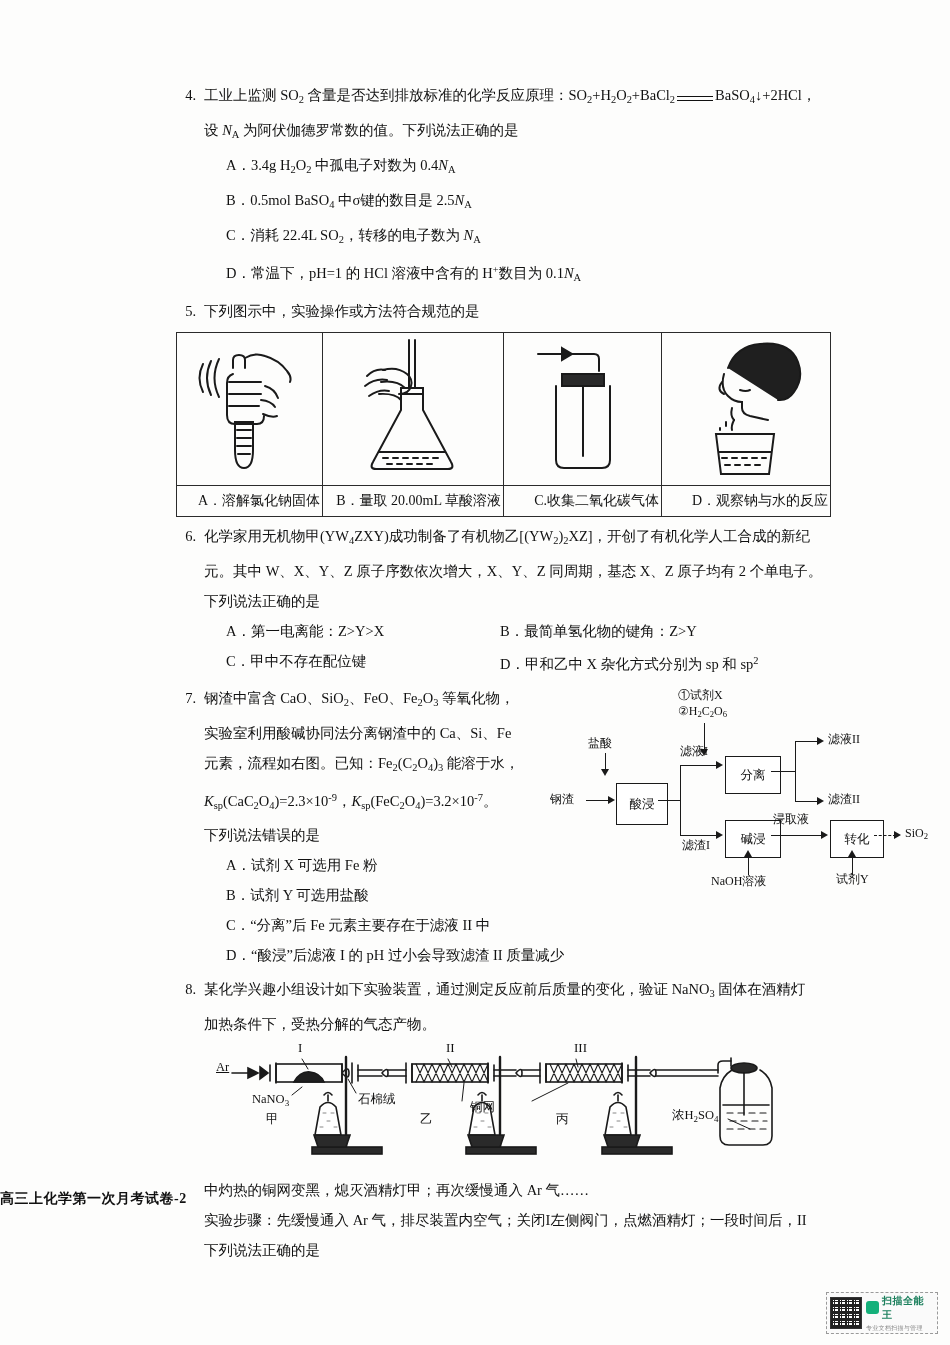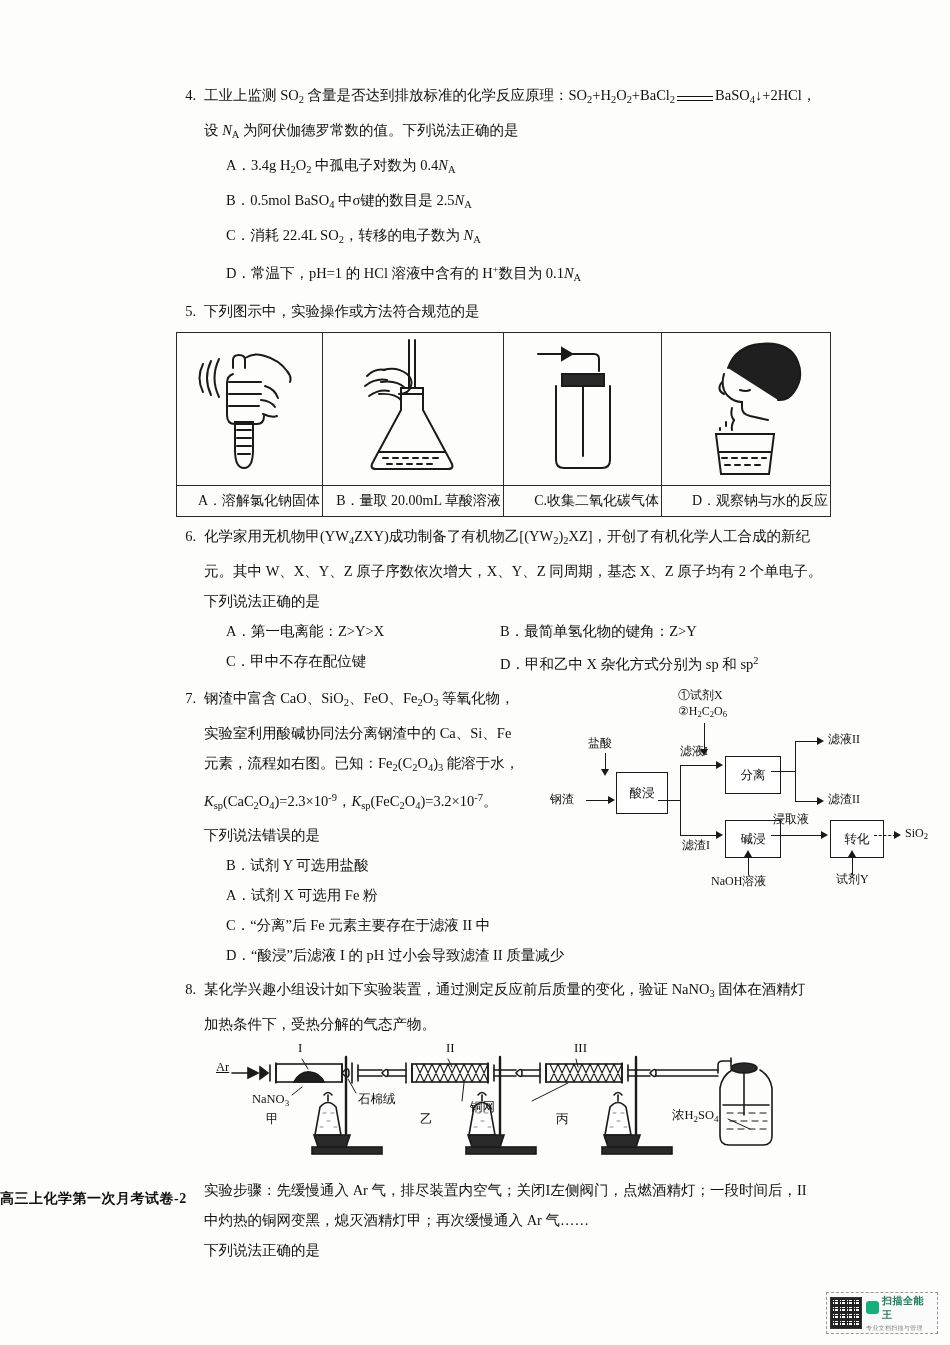--- a/index.html
+++ b/index.html
@@ -368,42 +368,42 @@
               钢渣中富含 CaO、SiO<sub>2</sub>、FeO、Fe<sub>2</sub>O<sub>3</sub> 等氧化物，
             </div>
             <div class="stem">实验室利用酸碱协同法分离钢渣中的 Ca、Si、Fe</div>
             <div class="stem">
               元素，流程如右图。已知：Fe<sub>2</sub>(C<sub>2</sub>O<sub>4</sub>)<sub>3</sub> 能溶于水，
             </div>
             <div class="stem">
               <span class="ital">K</span><sub>sp</sub>(CaC<sub>2</sub>O<sub>4</sub>)=2.3×10<sup>-9</sup>，<span class="ital">K</span><sub>sp</sub>(FeC<sub>2</sub>O<sub>4</sub>)=3.2×10<sup>-7</sup>。
             </div>
             <div class="stem">下列说法错误的是</div>
+            <div class="opt-line">A．试剂 X 可选用 Fe 粉</div>
             <div class="opt-line">B．试剂 Y 可选用盐酸</div>
-            <div class="opt-line">A．试剂 X 可选用 Fe 粉</div>
             <div class="opt-line">C．“分离”后 Fe 元素主要存在于滤液 II 中</div>
             <div class="opt-line">D．“酸浸”后滤液 I 的 pH 过小会导致滤渣 II 质量减少</div>
           </div>
 
           <div class="q7-fig">
 
             <div class="flow-lbl" style="left:114px; top:6px;">①试剂X</div>
             <div class="flow-lbl" style="left:114px; top:22px;">②H<sub>2</sub>C<sub>2</sub>O<sub>6</sub></div>
             <div class="ln v" style="left:140px; top:40px; height:28px;"></div>
             <div class="ad" style="left:136px; top:66px;"></div>
 
             <div class="flow-lbl" style="left:24px; top:54px;">盐酸</div>
             <div class="ln v" style="left:41px; top:70px; height:18px;"></div>
             <div class="ad" style="left:37px; top:86px;"></div>
 
             <div class="flow-lbl" style="left:-14px; top:110px;">钢渣</div>
             <div class="ln h" style="left:22px; top:117px; width:24px;"></div>
             <div class="ah" style="left:44px; top:113.5px;"></div>
 
-            <div class="flow-box" style="left:52px; top:89px; width:42px; height:34px;">酸浸</div>
+            <div class="flow-box" style="left:52px; top:100px; width:42px; height:34px;">酸浸</div>
 
             <div class="ln h" style="left:94px; top:117px; width:22px;"></div>
             <div class="ln v" style="left:116px; top:82px; height:70px;"></div>
 
             <div class="ln h" style="left:116px; top:82px; width:38px;"></div>
             <div class="ah" style="left:152px; top:78.5px;"></div>
             <div class="flow-lbl" style="left:116px; top:62px;">滤液I</div>
 
             <div class="flow-box" style="left:161px; top:73px; width:46px; height:30px;">分离</div>
 
@@ -543,22 +543,22 @@
           <div class="ap-lbl" style="left:-8px; top:18px;text-decoration:underline;">Ar</div>
           <div class="ap-lbl" style="left:28px; top:50px;">NaNO<sub>3</sub></div>
           <div class="ap-lbl" style="left:134px; top:50px;">石棉绒</div>
           <div class="ap-lbl" style="left:246px; top:58px;">铜网</div>
           <div class="ap-lbl" style="left:42px; top:70px;">甲</div>
           <div class="ap-lbl" style="left:196px; top:70px;">乙</div>
           <div class="ap-lbl" style="left:332px; top:70px;">丙</div>
           <div class="ap-lbl" style="left:448px; top:66px;">浓H<sub>2</sub>SO<sub>4</sub></div>
         </div>
 
+        <div class="stem">中灼热的铜网变黑，熄灭酒精灯甲；再次缓慢通入 Ar 气……</div>
         <div class="stem">实验步骤：先缓慢通入 Ar 气，排尽装置内空气；关闭I左侧阀门，点燃酒精灯；一段时间后，II</div>
-        <div class="stem">中灼热的铜网变黑，熄灭酒精灯甲；再次缓慢通入 Ar 气……</div>
         <div class="stem">下列说法正确的是</div>
       </div>
     </div>
 
   </div>
 
   <div class="footer">高三上化学第一次月考试卷-2</div>
 
   <div class="wm">
     <div class="wm-qr"></div>

